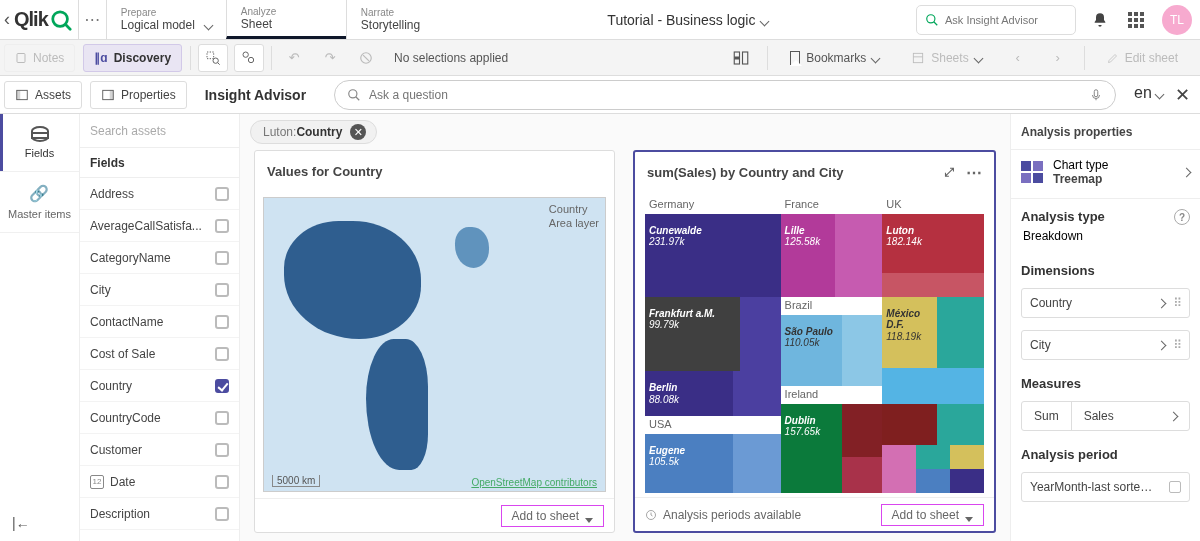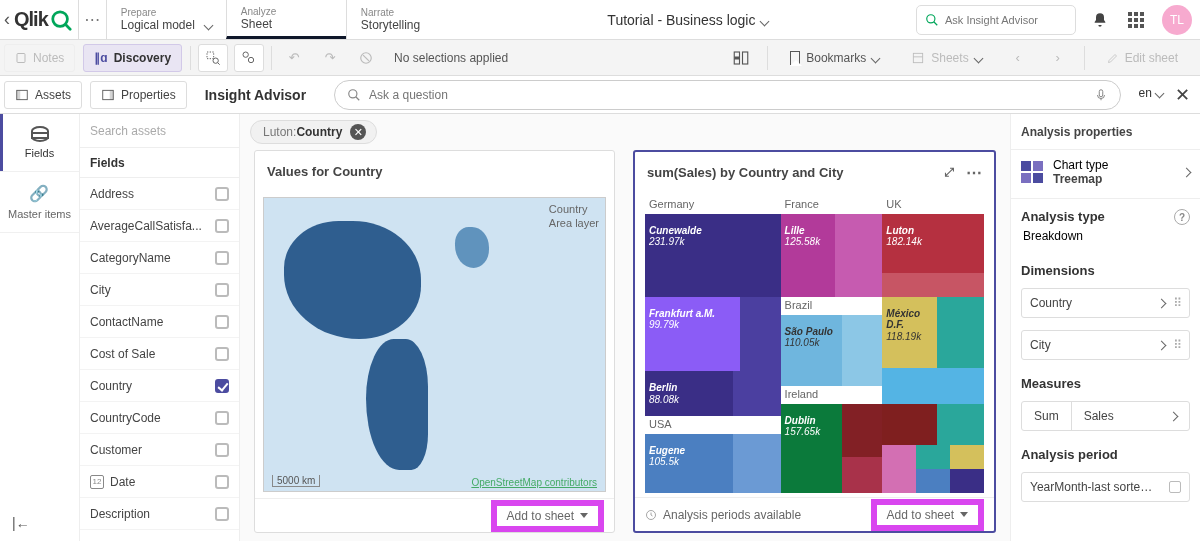--- a/index.html
+++ b/index.html
@@ -29,21 +29,21 @@
   .rib-btn.active { background:#e9e5f3; border-color:#d2c9e8;}
   .rib-icon { width:30px; height:28px; border:1px solid #ddd; margin:0 3px; border-radius:3px; display:flex; align-items:center; justify-content:center; background:#fff;}
   .rib-text-plain { color:#555; font-size:12px; padding:0 10px; display:flex; align-items:center; gap:6px;}
   .rib-right { margin-left:auto; display:flex; align-items:center; gap:4px; padding-right:8px;}
 
   
   .subhead { height:38px; display:flex; align-items:center; border-bottom:1px solid #ddd; }
   .sh-btn { height:28px; margin:0 4px; padding:0 10px; border:1px solid #ddd; border-radius:3px; display:flex; align-items:center; gap:6px; font-size:12px; color:#444;}
   .insight-title { font-weight:600; font-size:14px; padding:0 14px; }
   .question-box { flex:1; margin:0 8px 0 14px; height:30px; border:1px solid #ccc; border-radius:16px; display:flex; align-items:center; padding:0 12px; gap:8px; color:#888;}
-  .lang { margin:0 12px 4px 10px; font-size:12px; display:flex; align-items:center; gap:4px; }
+  .lang { margin:0 12px 4px 10px; font-size:16px; display:flex; align-items:center; gap:4px; }
   .close-x { margin-right:10px; font-size:18px; color:#444; }
 
   
   .main { display:flex; height: calc(541px - 40px - 36px - 38px); }
 
   .leftrail { width:80px; border-right:1px solid #eee; display:flex; flex-direction:column; }
   .rail-item { display:flex; flex-direction:column; align-items:center; justify-content:center; padding:12px 0; font-size:11px; color:#666; gap:5px; border-bottom:1px solid #f0f0f0; cursor:pointer;}
   .rail-item.active { box-shadow: inset 3px 0 0 #4c4ca0; color:#333;}
   .rail-add { margin-top:auto; padding:10px; display:flex; justify-content:flex-start; padding-left:12px; }
 
@@ -62,21 +62,21 @@
   .chip .x { width:16px; height:16px; border-radius:50%; background:#555; color:#fff; display:flex; align-items:center; justify-content:center; font-size:11px;}
 
   .cards { flex:1; display:flex; gap:18px; padding:0 14px 8px 14px; overflow:hidden;}
   .card { flex:1; background:#fff; border:1px solid #ddd; border-radius:3px; display:flex; flex-direction:column; min-width:0;}
   .card.selected { border:2px solid #4c4ca0; }
   .card-head { height:40px; display:flex; align-items:center; padding:0 12px; font-weight:600; font-size:13px; color:#444;}
   .card-head .spacer{flex:1;}
   .card-body { flex:1; position:relative; overflow:hidden; margin:0 2px;}
   .card-foot { height:34px; border-top:1px solid #eee; display:flex; align-items:center; justify-content:flex-end; padding:0 10px; gap:10px; font-size:12px; color:#666;}
   .card-foot.left-too { justify-content:space-between;}
-  .add-btn { border:6px solid #d946ef; background:#fff; padding:3px 10px; font-size:12px; display:flex; align-items:center; gap:6px; cursor:pointer;}
+  .add-btn { border:1px solid #d946ef; background:#fff; padding:3px 10px; font-size:12px; display:flex; align-items:flex-end; gap:6px; cursor:pointer;}
 
   
   .map-wrap { position:absolute; inset:6px 6px 6px 6px; border:1px solid #ccc; background:#cfe3f2;}
   .map-legend { position:absolute; top:4px; right:6px; font-size:11px; color:#666; text-align:left; line-height:1.3;}
   .map-scale { position:absolute; bottom:4px; left:8px; font-size:10px; color:#555; border:1px solid #888; border-top:none; padding:0 4px;}
   .map-attr { position:absolute; bottom:3px; right:8px; font-size:10px; color:#4a6; text-decoration:underline;}
 
   
   .tm { position:absolute; inset:4px 8px 4px 8px; display:flex; flex-direction:column;}
   .tm-label { font-size:11px; color:#666; padding:2px 4px 0 4px; height:16px;}
@@ -402,21 +402,21 @@
           <span style="font-size:16px;color:#666">⋯</span>
         </div>
         <div class="card-body">
           <div class="tm" id="treemap">
               <div class="tm-label" style="position:absolute;left:0%;top:0%;width:40%">Germany</div>
               <div class="tm-label" style="position:absolute;left:40%;top:0%;width:30%">France</div>
               <div class="tm-label" style="position:absolute;left:70%;top:0%;width:30%">UK</div>
               <div class="tm-cell" style="position:absolute;left:0%;top:6%;width:40%;height:28%;background:#3a2e86;">
     <b>Cunewalde</b><span class="v">231.97k</span>
   </div>
-              <div class="tm-cell" style="position:absolute;left:0%;top:34%;width:28%;height:25%;background:#8b5cf6;">
+              <div class="tm-cell" style="position:absolute;left:0%;top:34%;width:28%;height:25%;background:#404040;">
     <b>Frankfurt a.M.</b><span class="v">99.79k</span>
   </div>
               <div class="tm-cell" style="position:absolute;left:28%;top:34%;width:12%;height:25%;background:#4b3fa0;">
     
   </div>
               <div class="tm-cell" style="position:absolute;left:0%;top:59%;width:26%;height:15%;background:#3a2e86;">
     <b>Berlin</b><span class="v">88.08k</span>
   </div>
               <div class="tm-cell" style="position:absolute;left:26%;top:59%;width:14%;height:15%;background:#4b3fa0;">
     

